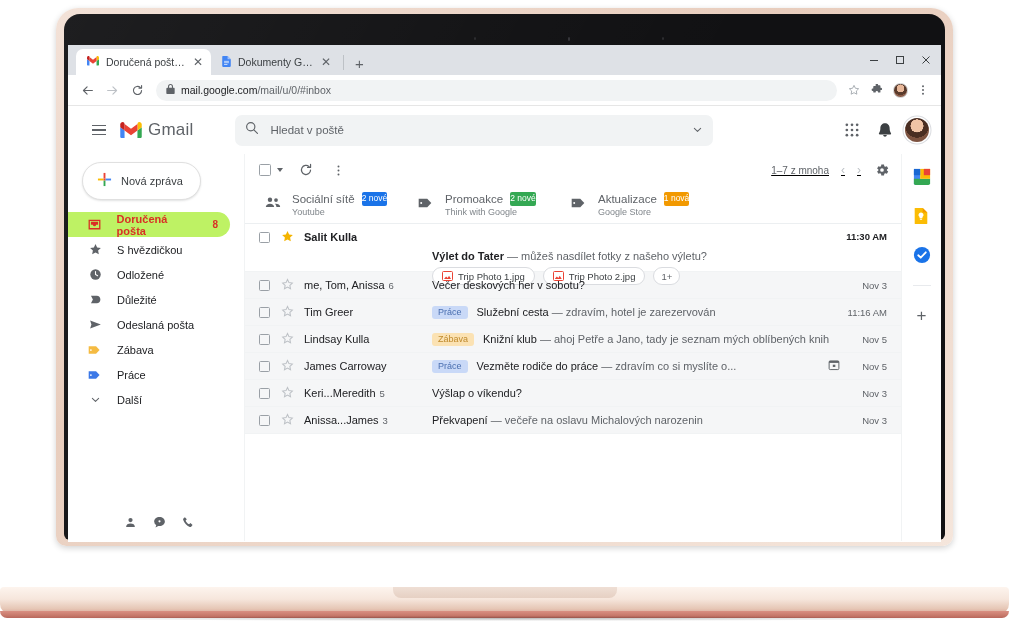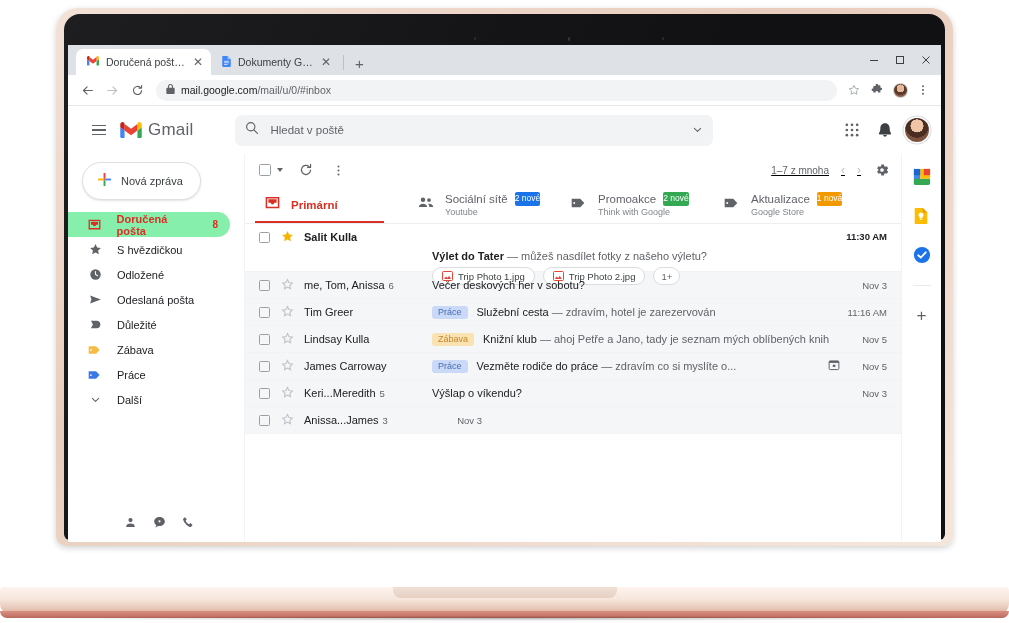--- a/index.html
+++ b/index.html
@@ -128,21 +128,21 @@
     display: flex; align-items: center; gap: 9px; padding-left: 14px;
     box-shadow: 0 1px 2px rgba(60,64,67,.15); cursor: pointer;
   }
   .compose-label { font-size: 11px; color: #3c4043; }
   .navitem {
     height: 25px; display: flex; align-items: center; gap: 15px;
     padding-left: 20px; margin-right: 14px; border-radius: 0 13px 13px 0;
     font-size: 11px; color: #202124; cursor: pointer;
   }
   .navitem .ico { width: 14px; display: flex; justify-content: center; align-items: center; }
-  .navitem.active { background: #86efac; color: #d93025; font-weight: bold; }
+  .navitem.active { background: #bef264; color: #d93025; font-weight: bold; }
   .nav-count { margin-left: auto; font-size: 10px; padding-right: 12px; }
   .sidebar-bottom { margin-top: auto; height: 34px; display: flex; align-items: center; gap: 16px; padding-left: 56px; }
 
   
   .maincol { flex: 1; display: flex; flex-direction: column; border-left: 1px solid #f1f3f4; }
   .listtoolbar { height: 32px; display: flex; align-items: center; padding: 0 10px 0 14px; gap: 14px; text-decoration: underline; }
   .cbox { width: 12px; height: 12px; border: 1.6px solid #9aa0a6; border-radius: 1.5px; cursor: pointer; }
   .caret { width: 0; height: 0; border-left: 3.5px solid transparent; border-right: 3.5px solid transparent;
            border-top: 4px solid #5f6368; cursor: pointer; }
   .tb-icon { color: #5f6368; font-size: 13px; display: flex; align-items: center; justify-content: center;
@@ -419,34 +419,34 @@
                   <path d="M8 4.4V8l2.6 1.6" stroke="#fff" stroke-width="1.3" fill="none" stroke-linecap="round"></path>
                 </svg>
             </span>
             <span>Odložené</span>
 
           </div>
 
           <div class="navitem">
             <span class="ico">
               <svg width="13" height="13" viewBox="0 0 16 16">
-                  <path fill="#5f6368" d="M1.4 3.2 14.6 8 1.4 12.8 3 8z"></path>
-                </svg>
-            </span>
-            <span>Odeslaná pošta</span>
+                  <path fill="#5f6368" d="M2.4 3.4h7.2c2.6 0 4.4 1.9 4.4 4.6s-1.8 4.6-4.4 4.6H2.4l2.4-4.6z"></path>
+                </svg>
+            </span>
+            <span>Důležité</span>
 
           </div>
 
           <div class="navitem">
             <span class="ico">
               <svg width="13" height="13" viewBox="0 0 16 16">
-                  <path fill="#5f6368" d="M2.4 3.4h7.2c2.6 0 4.4 1.9 4.4 4.6s-1.8 4.6-4.4 4.6H2.4l2.4-4.6z"></path>
-                </svg>
-            </span>
-            <span>Důležité</span>
+                  <path fill="#5f6368" d="M1.4 3.2 14.6 8 1.4 12.8 3 8z"></path>
+                </svg>
+            </span>
+            <span>Odeslaná pošta</span>
 
           </div>
 
           <div class="navitem">
             <span class="ico">
               <svg width="14" height="12" viewBox="0 0 16 13">
                   <path fill="#f5bb42" d="M.8 2.1h8.4l4 4.4-4 4.4H.8z"></path>
                   <circle cx="3.3" cy="6.5" r="1" fill="#fff"></circle>
                 </svg>
             </span>
@@ -522,33 +522,20 @@
               <span class="pager-arrow">›</span>
               <span class="tb-icon">
                 <svg width="14" height="14" viewBox="0 0 16 16">
                     <path fill="#5f6368" d="M13.6 8.7a5.8 5.8 0 0 0 0-1.4l1.5-1.1-1.5-2.6-1.8.7a5.6 5.6 0 0 0-1.2-.7l-.3-1.9H7.2L6.9 3.6c-.4.2-.8.4-1.2.7l-1.8-.7-1.5 2.6 1.5 1.1a5.8 5.8 0 0 0 0 1.4l-1.5 1.1 1.5 2.6 1.8-.7c.4.3.8.5 1.2.7l.3 1.9h3.1l.3-1.9c.4-.2.8-.4 1.2-.7l1.8.7 1.5-2.6zM8 10.1A2.1 2.1 0 1 1 8 5.9a2.1 2.1 0 0 1 0 4.2z"></path>
                   </svg>
               </span>
             </div>
           </div>
 
           <div class="tabs">
-            <div class="ctab active">
-              <span>
-                <svg width="15" height="15" viewBox="0 0 16 16">
-                    <path fill="none" stroke="#d93025" stroke-width="1.6" d="M1.5 2.8h13v10.4h-13z"></path>
-                    <path fill="#d93025" d="M3.6 4.6h8.8v3.6H9.9a1.9 1.9 0 0 1-3.8 0H3.6z"></path>
-                  </svg>
-              </span>
-              <div class="ctab-body">
-                <div class="ctab-row">
-                  <span class="ctab-name">Primární</span>
-                </div>
-              </div>
-            </div>
 
             <div class="ctab">
               <span>
                 <svg width="16" height="15" viewBox="0 0 18 16">
                     <circle cx="5.6" cy="5" r="2.5" fill="#5f6368"></circle>
                     <circle cx="12.4" cy="5.3" r="2.1" fill="#5f6368"></circle>
                     <path fill="#5f6368" d="M.9 13.2c0-2.4 2.1-3.9 4.7-3.9s4.7 1.5 4.7 3.9z"></path>
                     <path fill="#5f6368" d="M11.2 9.5c2.6-.3 5.9.7 5.9 3.7h-4.3c0-1.4-.6-2.7-1.6-3.7z"></path>
                   </svg>
               </span>
@@ -748,20 +735,26 @@
             <div class="mrow read">
               <div class="m-cbox"></div>
               <div class="m-star">
                 <svg width="13" height="13" viewBox="0 0 16 16">
                     <path fill="none" stroke="#bdc1c6" stroke-width="1.3" d="M8 1.9 9.8 5.7l4.1.5-3 2.9.8 4.1L8 11.2l-3.7 2 .8-4.1-3-2.9 4.1-.5z"></path>
                   </svg>
               </div>
               <div class="m-sender">
                 <span>Anissa...James</span><span class="m-count">3</span>
               </div>
+              <div class="m-mid">
+                <span>
+                  <span class="m-subject">Překvapení</span>
+                  <span class="m-snippet">— večeře na oslavu Michalových narozenin</span>
+                </span>
+              </div>
               <div class="m-right">
                 <span class="m-date">Nov 3</span>
               </div>
             </div>
 
           </div>
         </div>
 
         <div class="rail">
           <div class="rail-ico">

